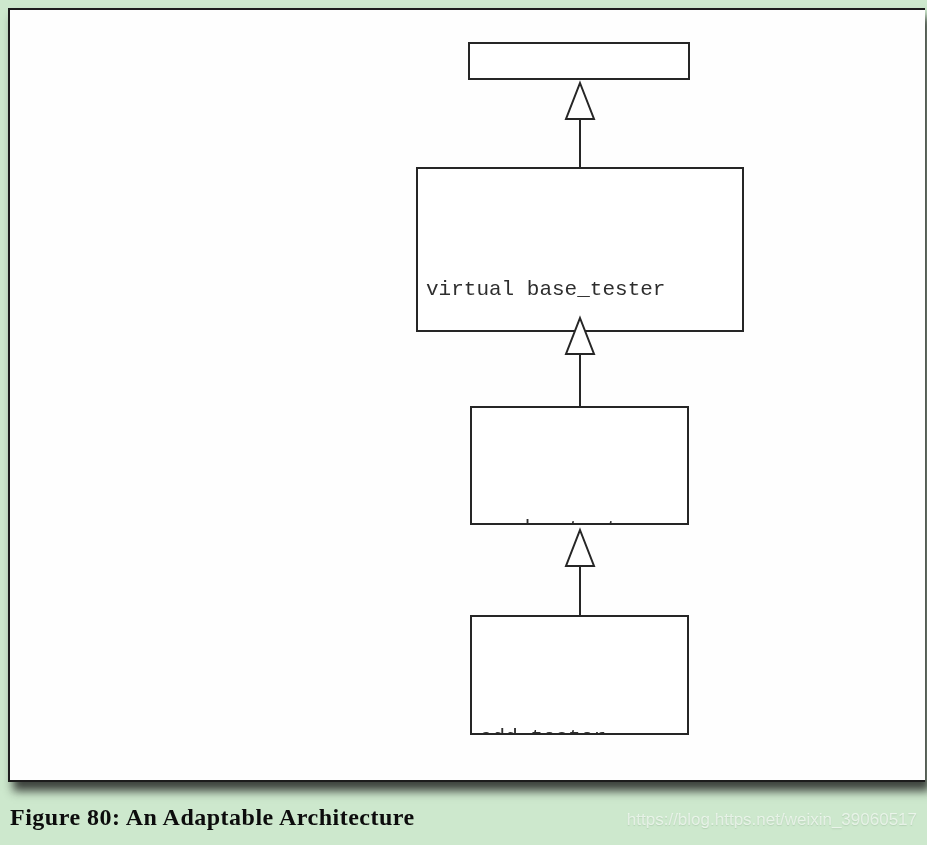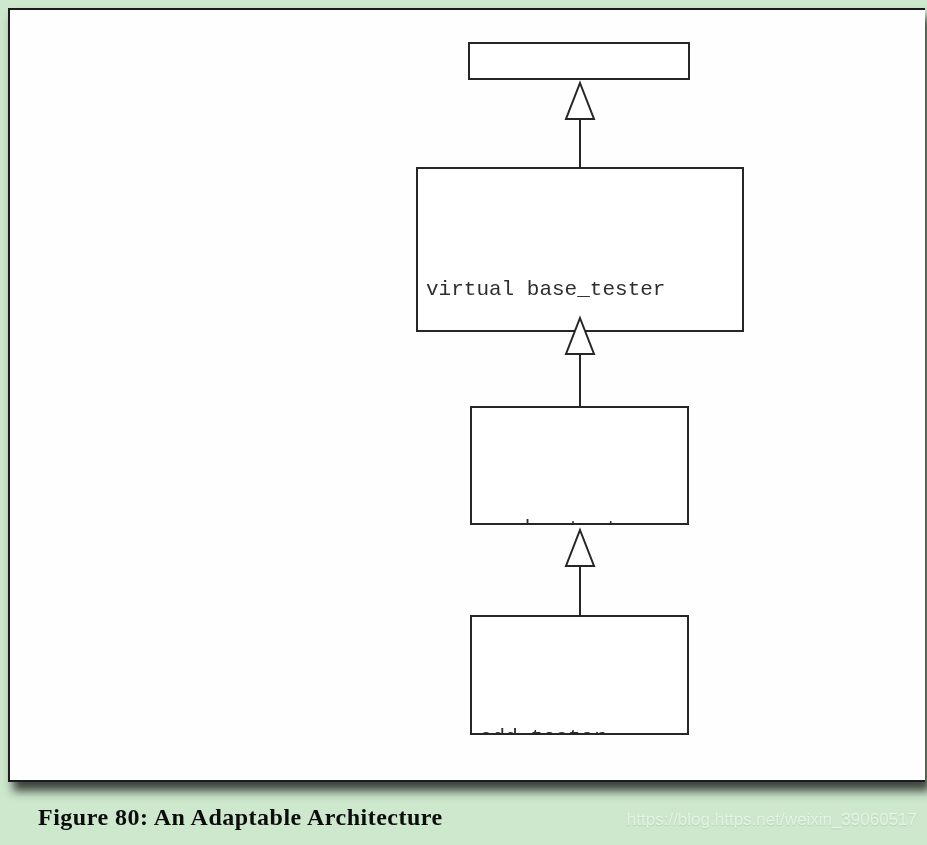--- a/index.html
+++ b/index.html
@@ -71,21 +71,20 @@
     padding: 18px 10px 0 10px;
     box-sizing: border-box;
   }
   .caption-text {
     font-family: "Liberation Serif", serif;
     font-weight: bold;
     font-size: 24px;
     color: #0c0c0c;
     letter-spacing: 0.5px;
     white-space: nowrap;
-    margin-left: 28px;
   }
   .watermark-text {
     font-family: "Liberation Sans", sans-serif;
     font-size: 17px;
     color: rgba(255, 255, 255, 0.62);
     text-shadow: 0 1px 1px rgba(160, 190, 160, 0.5);
     white-space: nowrap;
   }
 </style>
 </head>

